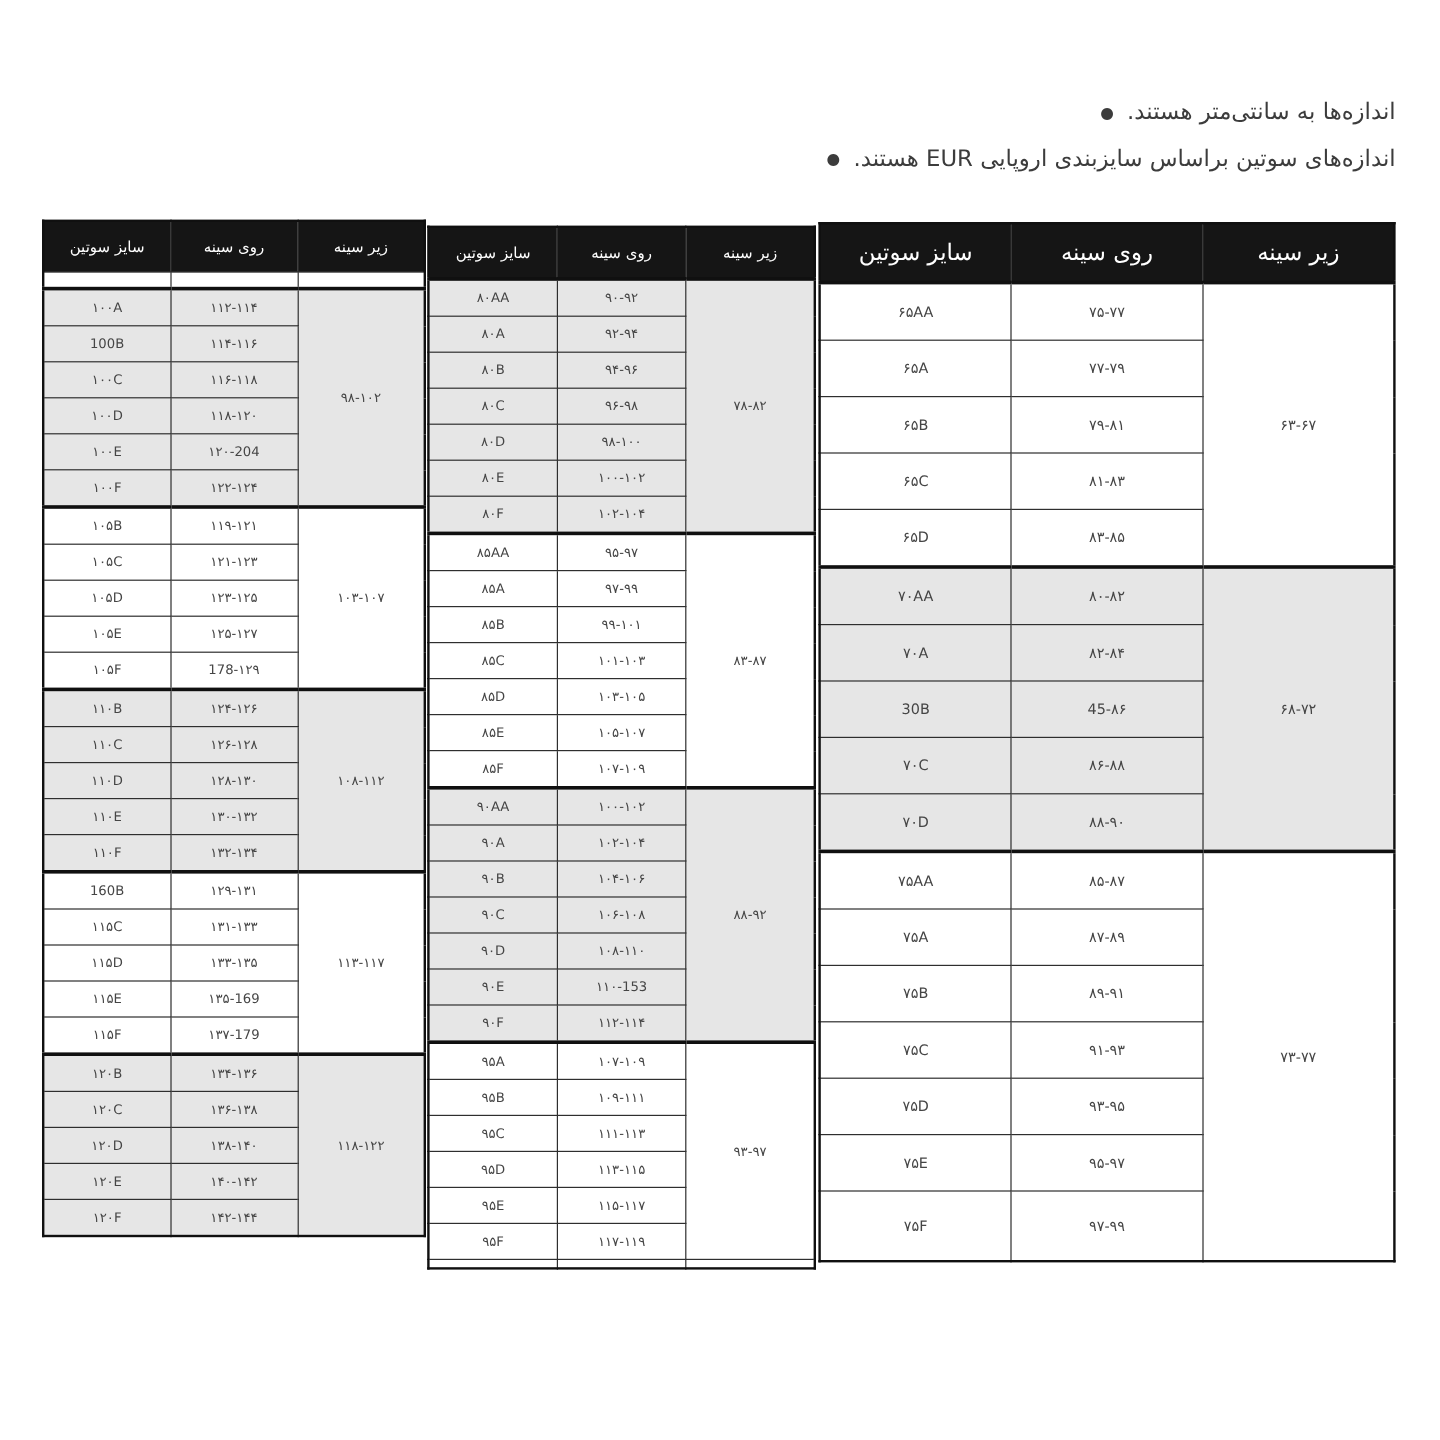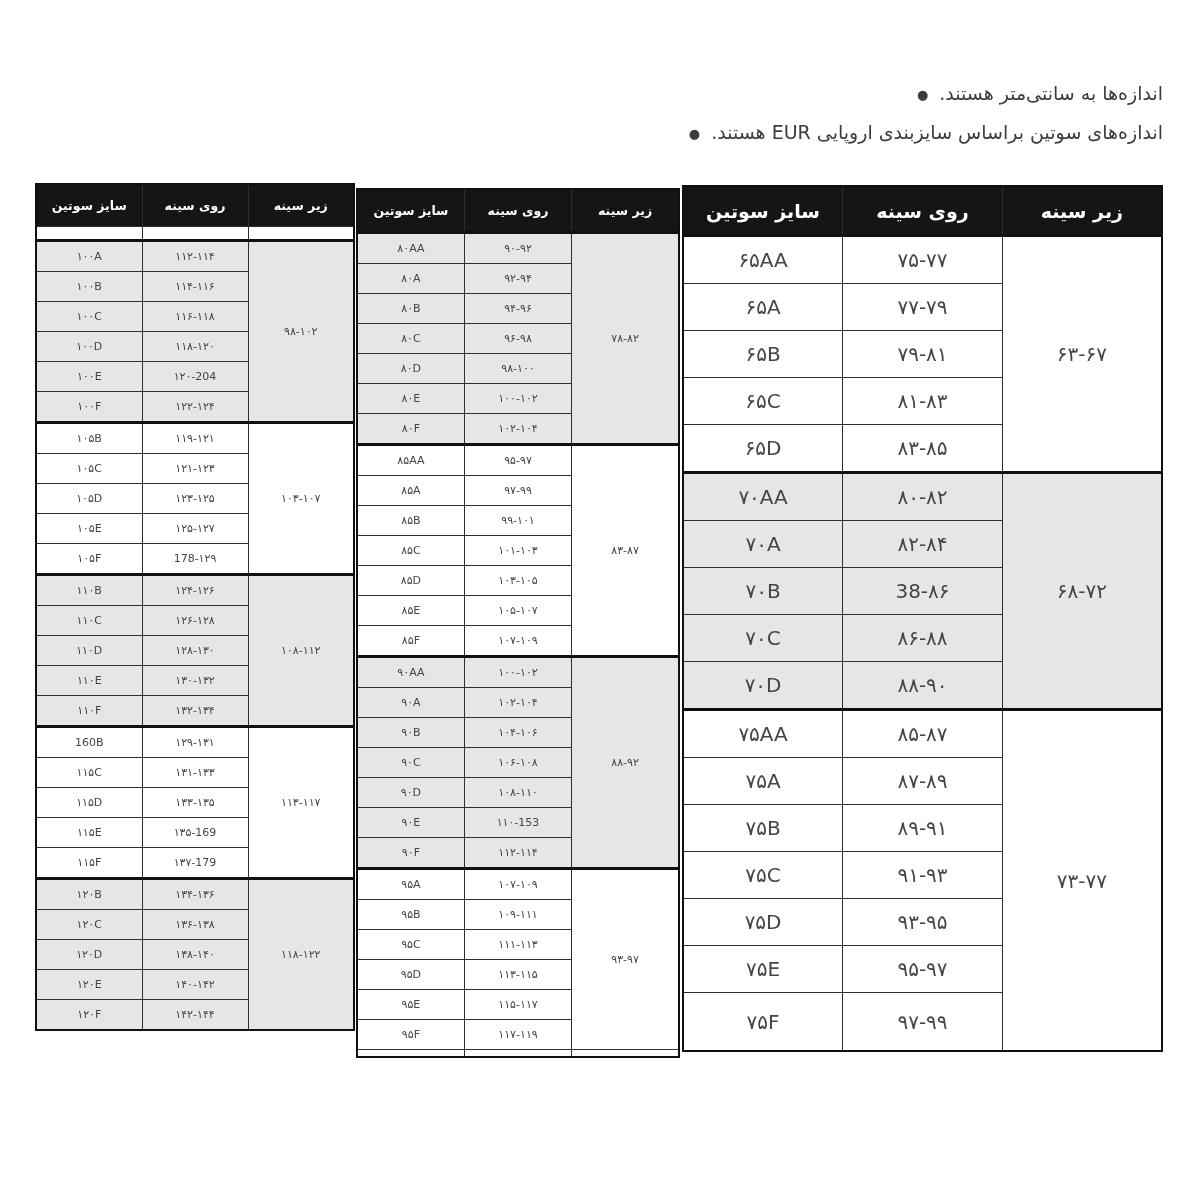--- a/index.html
+++ b/index.html
@@ -23,27 +23,27 @@
   #tbl-left{left:35px;top:183px;width:320px;}
 
   table.size-table{
     border-collapse:collapse;width:100%;table-layout:fixed;background:#fff;
     border:2.5px solid #101010;
   }
   .size-table th,.size-table td{
     border:1.5px solid #2e2e2e;text-align:center;vertical-align:middle;
     padding:0;color:#454545;
   }
-  .size-table th{background:#151515;color:#ffffff;font-weight:bold;}
+  .size-table th{background:#151515;color:#ffffff;font-weight:normal;}
   tr.group-start td{border-top:3.5px solid #101010;}
   td.gray{background:#e6e6e6;}
   td.ltr{direction:ltr;unicode-bidi:isolate;}
 
   .rt th{height:47px;font-size:19px;}
-  .rt td{height:46px;font-size:20px;}
+  .rt td{height:46px;font-size:12px;}
   .rt tbody tr:last-child td{height:57px;}
 
   .sm th{height:41px;font-size:12.5px;}
   .sm td{height:29px;font-size:11px;}
 
   tr.spacer td{height:12px;}
   tr.sliver td{height:6px;}
 </style>
 </head>
 <body>
@@ -73,21 +73,21 @@
           <td></td>
           <td></td>
           <td></td>
         </tr>
         <tr class="group-start">
           <td class="ltr gray">۱۰۰A</td>
           <td class="ltr gray">۱۱۲-۱۱۴</td>
           <td rowspan="6" class="ltr gray">۹۸-۱۰۲</td>
         </tr>
         <tr class="">
-          <td class="ltr gray">۱۰۰B</td>
+          <td class="ltr gray">100B</td>
           <td class="ltr gray">۱۱۴-۱۱۶</td>
         </tr>
         <tr class="">
           <td class="ltr gray">۱۰۰C</td>
           <td class="ltr gray">۱۱۶-۱۱۸</td>
         </tr>
         <tr class="">
           <td class="ltr gray">۱۰۰D</td>
           <td class="ltr gray">۱۱۸-۱۲۰</td>
         </tr>
@@ -350,22 +350,22 @@
         <tr class="group-start">
           <td class="ltr gray">۷۰AA</td>
           <td class="ltr gray">۸۰-۸۲</td>
           <td rowspan="5" class="ltr gray">۶۸-۷۲</td>
         </tr>
         <tr class="">
           <td class="ltr gray">۷۰A</td>
           <td class="ltr gray">۸۲-۸۴</td>
         </tr>
         <tr class="">
-          <td class="ltr gray">۷۰B</td>
-          <td class="ltr gray">38-۸۶</td>
+          <td class="ltr gray">30B</td>
+          <td class="ltr gray">45-۸۶</td>
         </tr>
         <tr class="">
           <td class="ltr gray">۷۰C</td>
           <td class="ltr gray">۸۶-۸۸</td>
         </tr>
         <tr class="">
           <td class="ltr gray">۷۰D</td>
           <td class="ltr gray">۸۸-۹۰</td>
         </tr>
         <tr class="group-start">

